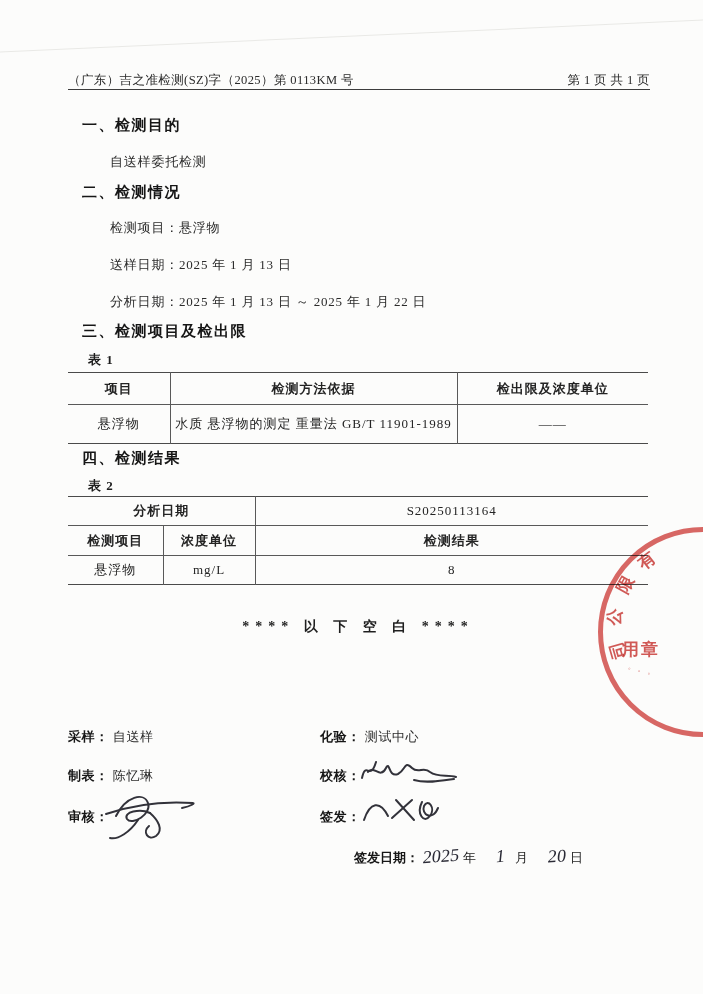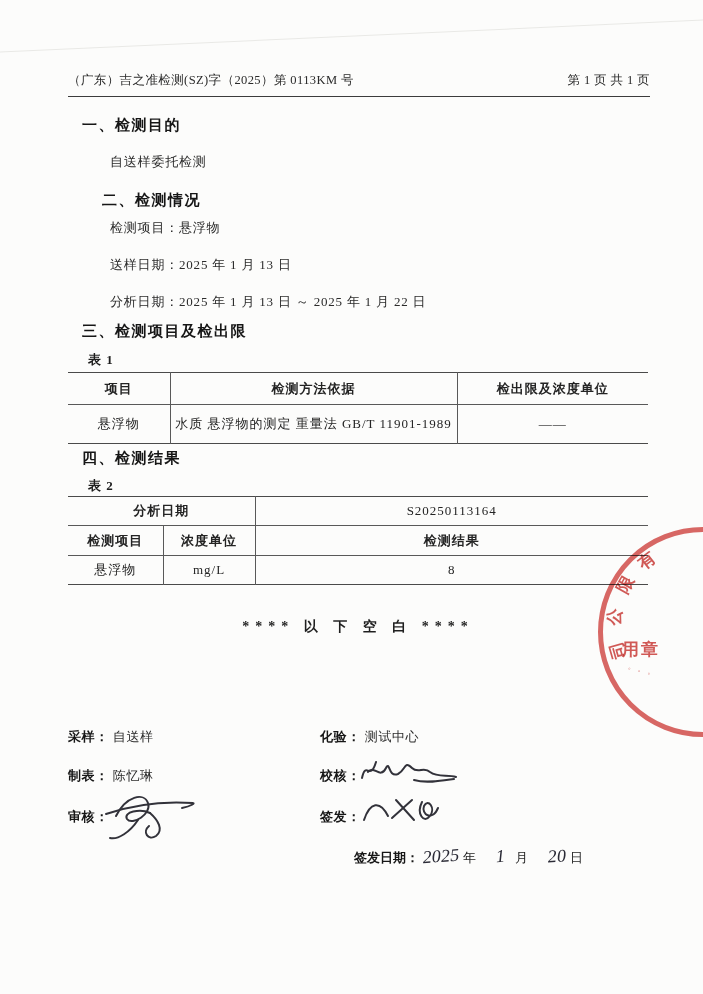--- a/index.html
+++ b/index.html
@@ -8,21 +8,21 @@
     background:#fcfcfb;
     font-family:"Liberation Serif","DejaVu Serif",serif;
     color:#242424;
   }
   .abs{position:absolute;}
   
   .scan-line{position:absolute;left:-10px;top:52px;width:740px;height:1px;
     background:#e9e9e6;transform:rotate(-2.6deg);transform-origin:left center;}
   
   .doc-header{left:68px;top:72px;width:582px;display:flex;justify-content:space-between;
-    align-items:flex-end;font-size:12.5px;padding-bottom:7px;border-bottom:1.6px solid #3c3c3c;
+    align-items:flex-end;font-size:12.5px;border-bottom:1.6px solid #3c3c3c;
     letter-spacing:.4px;color:#2a2a2a;}
   
   .sec-title{left:82px;font-size:15px;font-weight:700;letter-spacing:1.5px;color:#161616;}
   .body-line{left:110px;font-size:13px;letter-spacing:.8px;color:#2b2b2b;}
   .tbl-caption{left:88px;font-size:13px;font-weight:700;letter-spacing:1px;color:#1d1d1d;}
   
   table.doc-table{border-collapse:collapse;table-layout:fixed;width:580px;
     font-size:13px;color:#242424;border-top:1.6px solid #4a4a4a;border-bottom:1.6px solid #4a4a4a;}
   table.doc-table td,table.doc-table th{border-left:1px solid #595959;border-bottom:1px solid #595959;
     text-align:center;vertical-align:middle;padding:0 4px;font-weight:400;letter-spacing:1px;}
@@ -58,21 +58,21 @@
 <div class="scan-line"></div>
 
 <div class="abs doc-header">
   <span>（广东）吉之准检测(SZ)字（2025）第 0113KM 号</span>
   <span>第 1 页 共 1 页</span>
 </div>
 
 <div class="abs sec-title" style="top:116px;">一、检测目的</div>
 <div class="abs body-line" style="top:153px;">自送样委托检测</div>
 
-<div class="abs sec-title" style="top:191px;margin-left:20px;">二、检测情况</div>
+<div class="abs sec-title" style="top:183px;">二、检测情况</div>
 <div class="abs body-line" style="top:219px;">检测项目：悬浮物</div>
 <div class="abs body-line" style="top:256px;">送样日期：2025 年 1 月 13 日</div>
 <div class="abs body-line" style="top:293px;">分析日期：2025 年 1 月 13 日 ～ 2025 年 1 月 22 日</div>
 
 <div class="abs sec-title" style="top:322px;">三、检测项目及检出限</div>
 <div class="abs tbl-caption" style="top:351px;">表 1</div>
 <table class="abs doc-table" style="left:68px;top:372px;">
   <colgroup>
       <col style="width:102px">
       <col style="width:287px">

